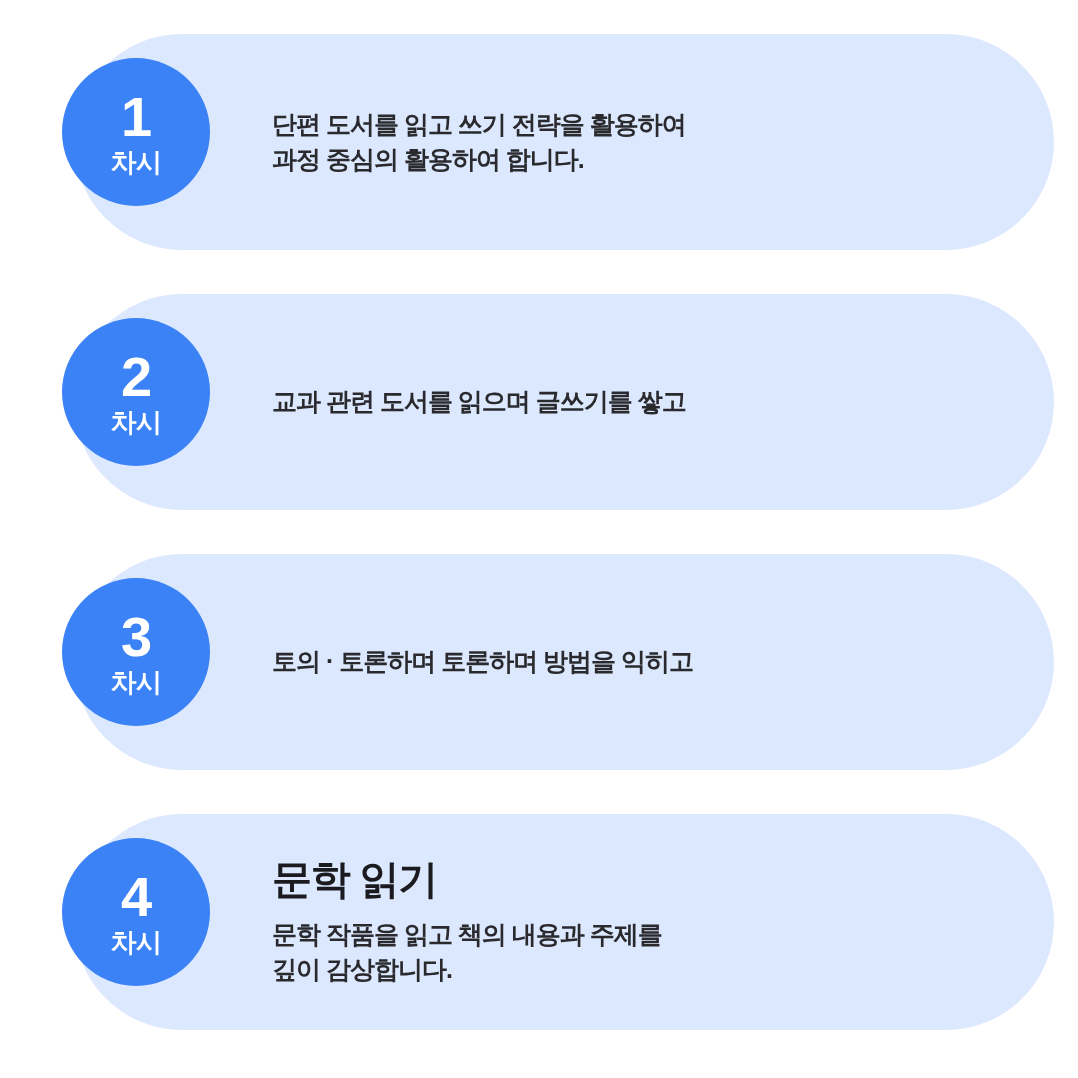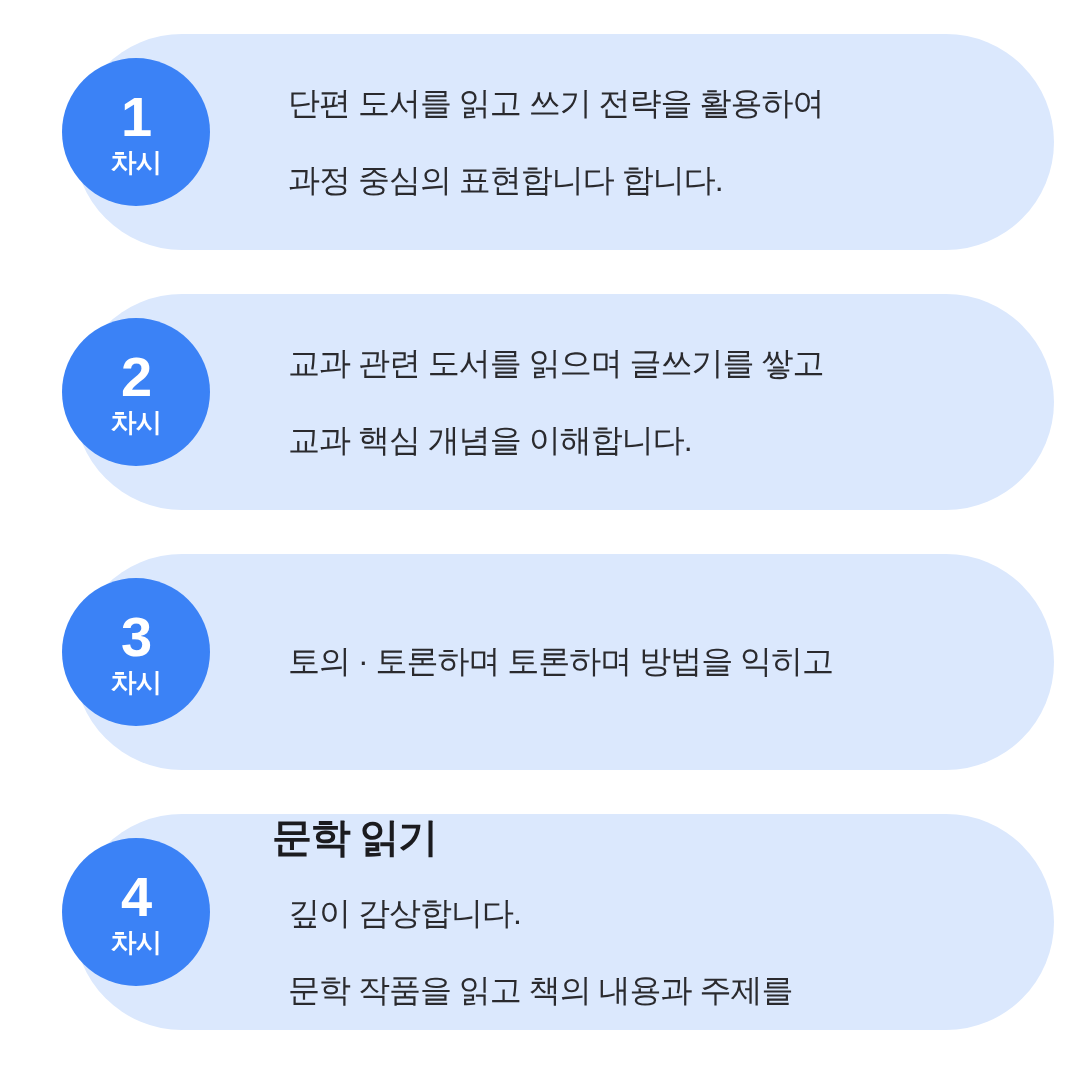--- a/index.html
+++ b/index.html
@@ -76,54 +76,53 @@
   }
   .lesson-title {
     font-size: 40px;
     font-weight: 700;
     color: #1b1b1f;
     letter-spacing: -1.2px;
     line-height: 1.1;
     margin: 0 0 16px 0;
   }
   .lesson-desc-line {
-    font-size: 32px;
-    font-weight: 400;
+    font-size: 25px;
+    font-weight: 700;
     color: #2a2a2e;
     letter-spacing: -1px;
     line-height: 1.42;
-    margin: 16px;
+    margin: 0;
   }
 </style>
 </head>
 <body>
 
 <div class="curriculum-list">
 
   <div class="lesson-row">
     <div class="lesson-card"></div>
     <div class="lesson-badge">
       <span class="badge-number">1</span>
       <span class="badge-unit">차시</span>
     </div>
     <div class="lesson-text">
       <p class="lesson-desc-line">단편 도서를 읽고 쓰기 전략을 활용하여</p>
-      <p class="lesson-desc-line">과정 중심의 표현합니다 합니다.</p>
+      <p class="lesson-desc-line">과정 중심의 활용하여 합니다.</p>
     </div>
   </div>
 
   <div class="lesson-row">
     <div class="lesson-card"></div>
     <div class="lesson-badge">
       <span class="badge-number">2</span>
       <span class="badge-unit">차시</span>
     </div>
     <div class="lesson-text">
       <p class="lesson-desc-line">교과 관련 도서를 읽으며 글쓰기를 쌓고</p>
-      <p class="lesson-desc-line">교과 핵심 개념을 이해합니다.</p>
     </div>
   </div>
 
   <div class="lesson-row">
     <div class="lesson-card"></div>
     <div class="lesson-badge">
       <span class="badge-number">3</span>
       <span class="badge-unit">차시</span>
     </div>
     <div class="lesson-text">
@@ -132,18 +131,18 @@
   </div>
 
   <div class="lesson-row">
     <div class="lesson-card"></div>
     <div class="lesson-badge">
       <span class="badge-number">4</span>
       <span class="badge-unit">차시</span>
     </div>
     <div class="lesson-text">
       <h2 class="lesson-title">문학 읽기</h2>
+      <p class="lesson-desc-line">문학 작품을 읽고 책의 내용과 주제를</p>
       <p class="lesson-desc-line">깊이 감상합니다.</p>
-      <p class="lesson-desc-line">문학 작품을 읽고 책의 내용과 주제를</p>
     </div>
   </div>
 
 </div>
 
 </body></html>

